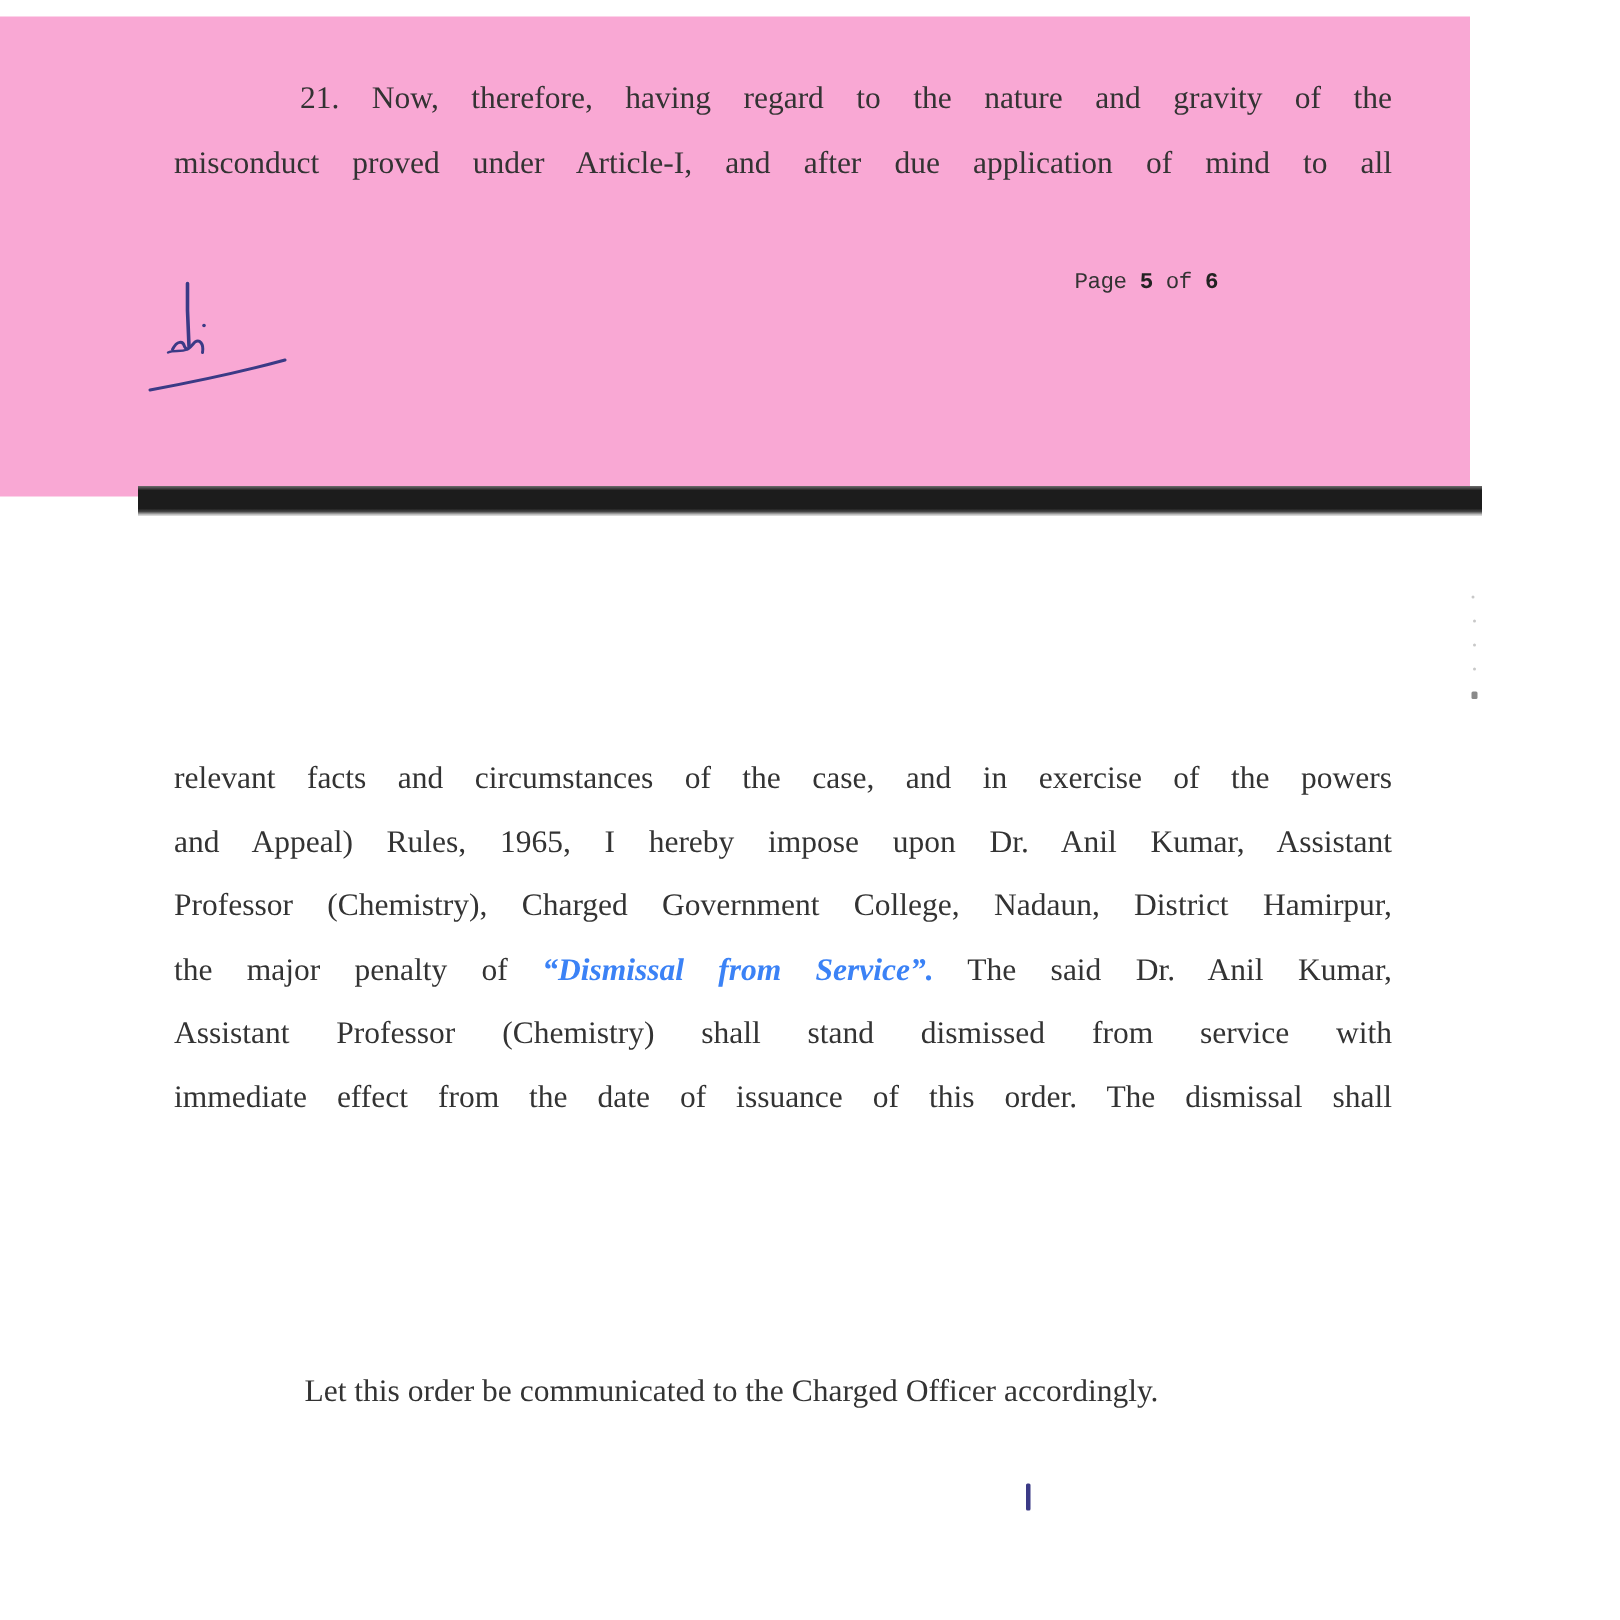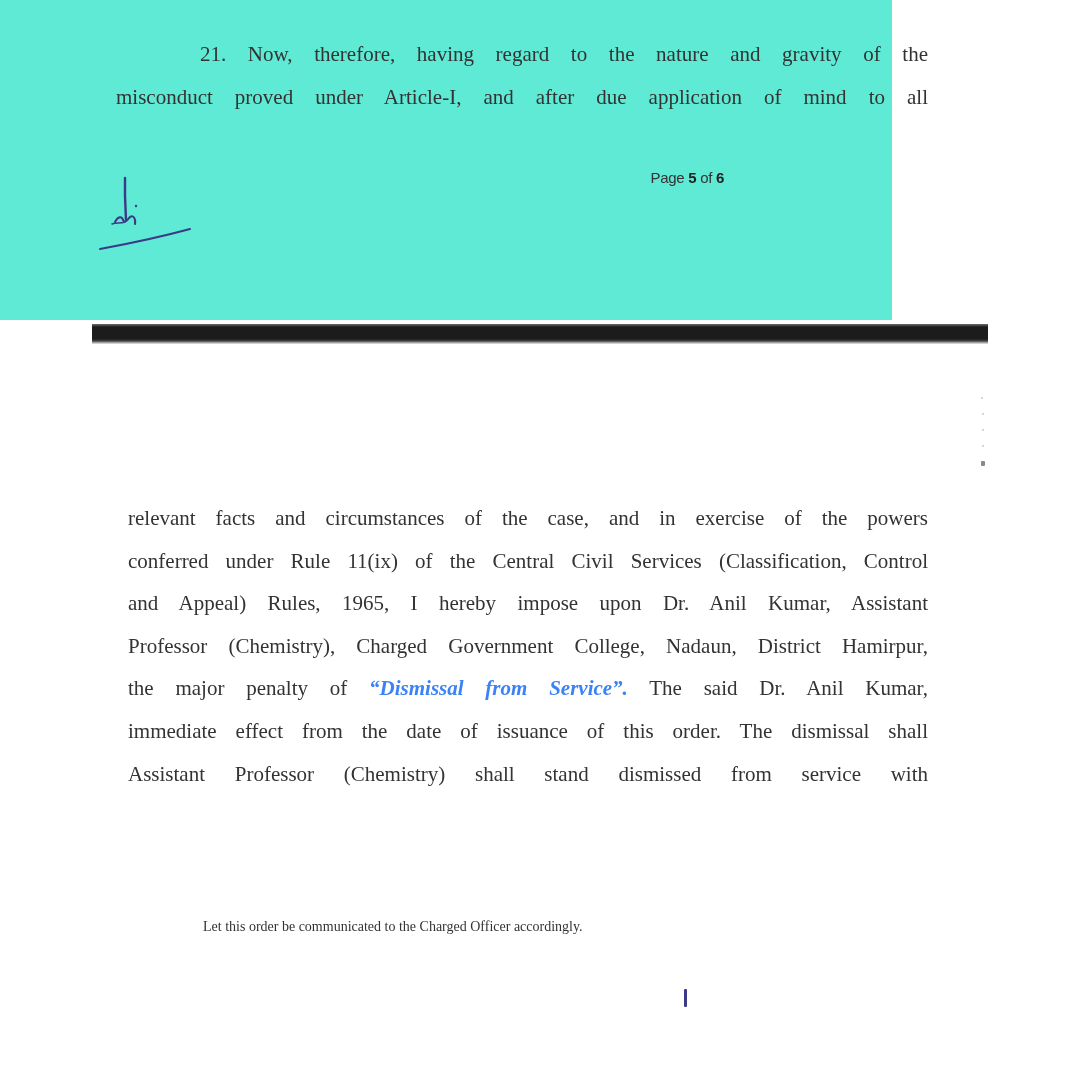--- a/index.html
+++ b/index.html
@@ -10,45 +10,45 @@
     body {
       width: 1080px;
       height: 1080px;
       position: relative;
       overflow: hidden;
       font-family: "Liberation Serif", "DejaVu Serif", serif;
       color: #2a2a2a;
     }
     .page-top {
       position: absolute;
-      left: 0; top: 0;
-      width: 892px;
+      left: 0; top: 11px;
+      width: 980px;
       height: 320px;
-      background: #5eead4;
+      background: #f9a8d4;
     }
     .para-line {
       position: absolute;
       font-size: 21px;
       line-height: 42px;
       white-space: nowrap;
       color: #333;
     }
     .justify {
       text-align: justify;
       text-align-last: justify;
       display: block;
     }
     #top-line-1 { left: 200px; top: 33px; width: 728px; }
     #top-line-2 { left: 116px; top: 76px; width: 812px; font-family: Liberation Serif, serif; }
 
     .page-footer {
       position: absolute;
       right: 168px;
       top: 169px;
-      font-family: Liberation Sans, sans-serif;
+      font-family: Liberation Mono, monospace;
       font-size: 15px;
       color: #333;
       letter-spacing: -0.3px;
     }
     .page-footer b { font-weight: bold; color: #222; }
 
     .signature {
       position: absolute;
       left: 92px;
       top: 172px;
@@ -88,36 +88,35 @@
       font-size: 21px;
       line-height: 42.6px;
       color: #333;
     }
     .body-para .line {
       display: block;
       text-align: justify;
       text-align-last: justify;
       white-space: nowrap;
       height: 42.6px;
-      margin-left: 12px;
     }
     .body-para .line.last {
       text-align-last: left;
     }
     .emph {
       font-weight: bold;
       font-style: italic;
       color: #3b82f6;
     }
 
     .closing-line {
       position: absolute;
       left: 203px;
       top: 906px;
-      font-size: 14px;
+      font-size: 21px;
       line-height: 42px;
       color: #333;
       white-space: nowrap;
     }
     .closing-mark {
       position: absolute;
       left: 684px;
       top: 989px;
       width: 3px;
       height: 18px;
@@ -154,22 +153,21 @@
 <div class="scan-specks">
   <span class="speck" style="left:6px; top:2px;"></span>
   <span class="speck" style="left:7px; top:18px;"></span>
   <span class="speck" style="left:7px; top:34px;"></span>
   <span class="speck" style="left:7px; top:50px;"></span>
   <span class="speck" style="left:6px; top:66px; width:4px; height:5px; background:#8a8a8a;"></span>
 </div>
 
 <div class="body-para">
   <span class="line">relevant facts and circumstances of the case, and in exercise of the powers</span>
-  <span class="line">conferred under Rule 11(ix) of the Central Civil Services (Classification, Control</span>
   <span class="line">and Appeal) Rules, 1965, I hereby impose upon Dr. Anil Kumar, Assistant</span>
   <span class="line">Professor (Chemistry), Charged Government College, Nadaun, District Hamirpur,</span>
   <span class="line"><span>the major penalty of </span><span class="emph">“Dismissal from Service”.</span><span> The said Dr. Anil Kumar,</span></span>
+  <span class="line">Assistant Professor (Chemistry) shall stand dismissed from service with</span>
   <span class="line">immediate effect from the date of issuance of this order. The dismissal shall</span>
-  <span class="line">Assistant Professor (Chemistry) shall stand dismissed from service with</span>
 </div>
 
 <div class="closing-line">Let this order be communicated to the Charged Officer accordingly.</div>
 <div class="closing-mark"></div>
 
 </body></html>

